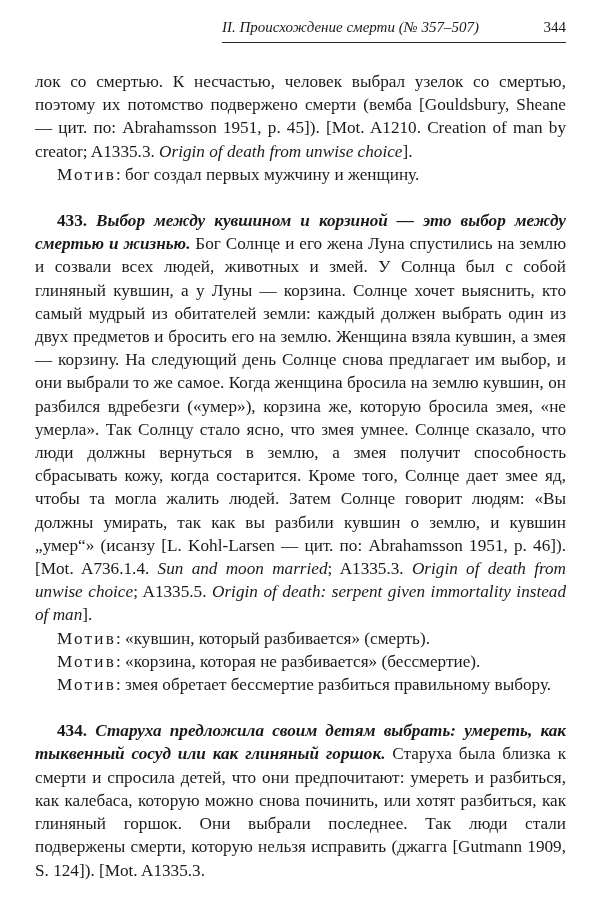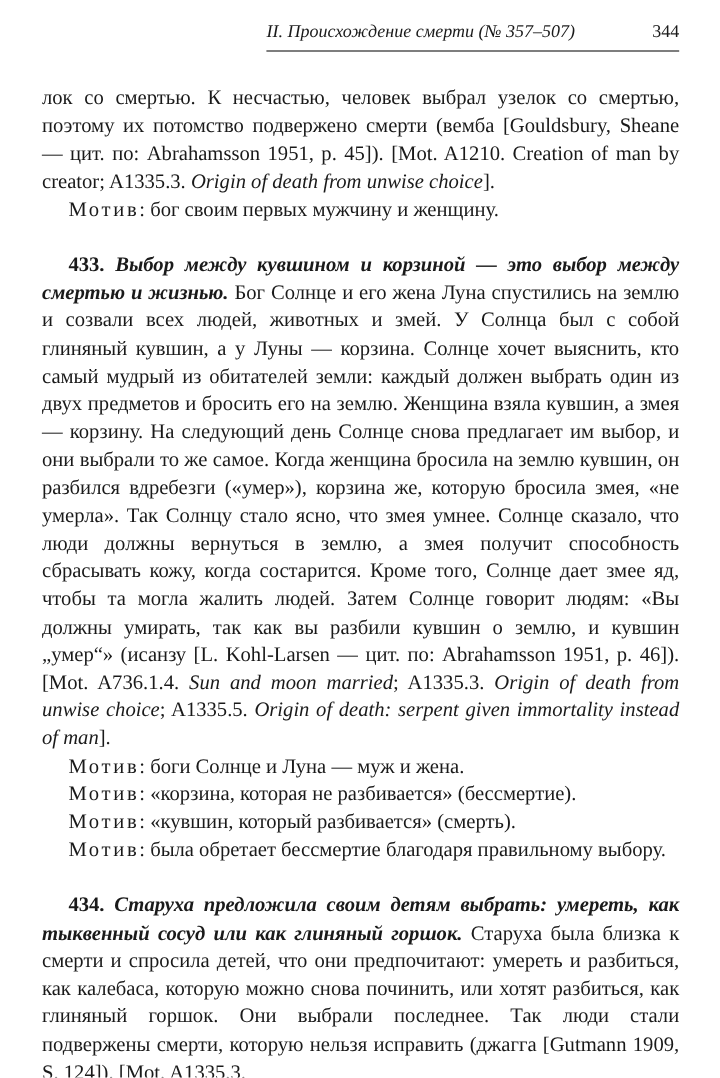--- a/index.html
+++ b/index.html
@@ -33,23 +33,22 @@
 <body>
 
 <div class="running-head">
   <span class="title">II. Происхождение смерти (№ 357–507)</span>
   <span class="page-no">344</span>
 </div>
 
 <div class="page-body">
 
   <p><span>лок со смертью. К несчастью, человек выбрал узелок со смертью, поэтому их потомство подвержено смерти (вемба [Gouldsbury, Sheane — цит. по: Abrahamsson 1951, p. 45]). [Mot. A1210. Creation of man by creator; A1335.3. </span><em>Origin of death from unwise choice</em><span>].</span></p>
-  <p class="indent"><span class="spaced">Мотив</span><span>: бог своим первых мужчину и женщину.</span></p>
+  <p class="indent"><span class="spaced">Мотив</span><span>: бог создал первых мужчину и женщину.</span></p>
 
   <p class="indent entry"><span class="entry-num">433.</span> <span class="entry-title">Выбор между кувшином и корзиной — это выбор между смертью и жизнью.</span><span> Бог Солнце и его жена Луна спустились на землю и созвали всех людей, животных и змей. У Солнца был с собой глиняный кувшин, а у Луны — корзина. Солнце хочет выяснить, кто самый мудрый из обитателей земли: каждый должен выбрать один из двух предметов и бросить его на землю. Женщина взяла кувшин, а змея — корзину. На следующий день Солнце снова предлагает им выбор, и они выбрали то же самое. Когда женщина бросила на землю кувшин, он разбился вдребезги («умер»), корзина же, которую бросила змея, «не умерла». Так Солнцу стало ясно, что змея умнее. Солнце сказало, что люди должны вернуться в землю, а змея получит способность сбрасывать кожу, когда состарится. Кроме того, Солнце дает змее яд, чтобы та могла жалить людей. Затем Солнце говорит людям: «Вы должны умирать, так как вы разбили кувшин о землю, и кувшин „умер“» (исанзу [L. Kohl-Larsen — цит. по: Abrahamsson 1951, p. 46]). [Mot. A736.1.4. </span><em>Sun and moon married</em><span>; A1335.3. </span><em>Origin of death from unwise choice</em><span>; A1335.5. </span><em>Origin of death: serpent given immortality instead of man</em><span>].</span></p>
-  <p class="indent"><span class="spaced">Мотив</span><span>: боги Солнце и Луна — муж и жена.</span></p>
+  <p class="indent"><span class="spaced">Мотив</span><span>: «кувшин, который разбивается» (смерть).</span></p>
   <p class="indent"><span class="spaced">Мотив</span><span>: «корзина, которая не разбивается» (бессмертие).</span></p>
-  <p class="indent"><span class="spaced">Мотив</span><span>: «кувшин, который разбивается» (смерть).</span></p>
-  <p class="indent"><span class="spaced">Мотив</span><span>: была обретает бессмертие благодаря правильному выбору.</span></p>
+  <p class="indent"><span class="spaced">Мотив</span><span>: змея обретает бессмертие разбиться правильному выбору.</span></p>
 
   <p class="indent entry"><span class="entry-num">434.</span> <span class="entry-title">Старуха предложила своим детям выбрать: умереть, как тыквенный сосуд или как глиняный горшок.</span><span> Старуха была близка к смерти и спросила детей, что они предпочитают: умереть и разбиться, как калебаса, которую можно снова починить, или хотят разбиться, как глиняный горшок. Они выбрали последнее. Так люди стали подвержены смерти, которую нельзя исправить (джагга [Gutmann 1909, S. 124]). [Mot. A1335.3. </span></p>
 
 </div>
 
 </body></html>

